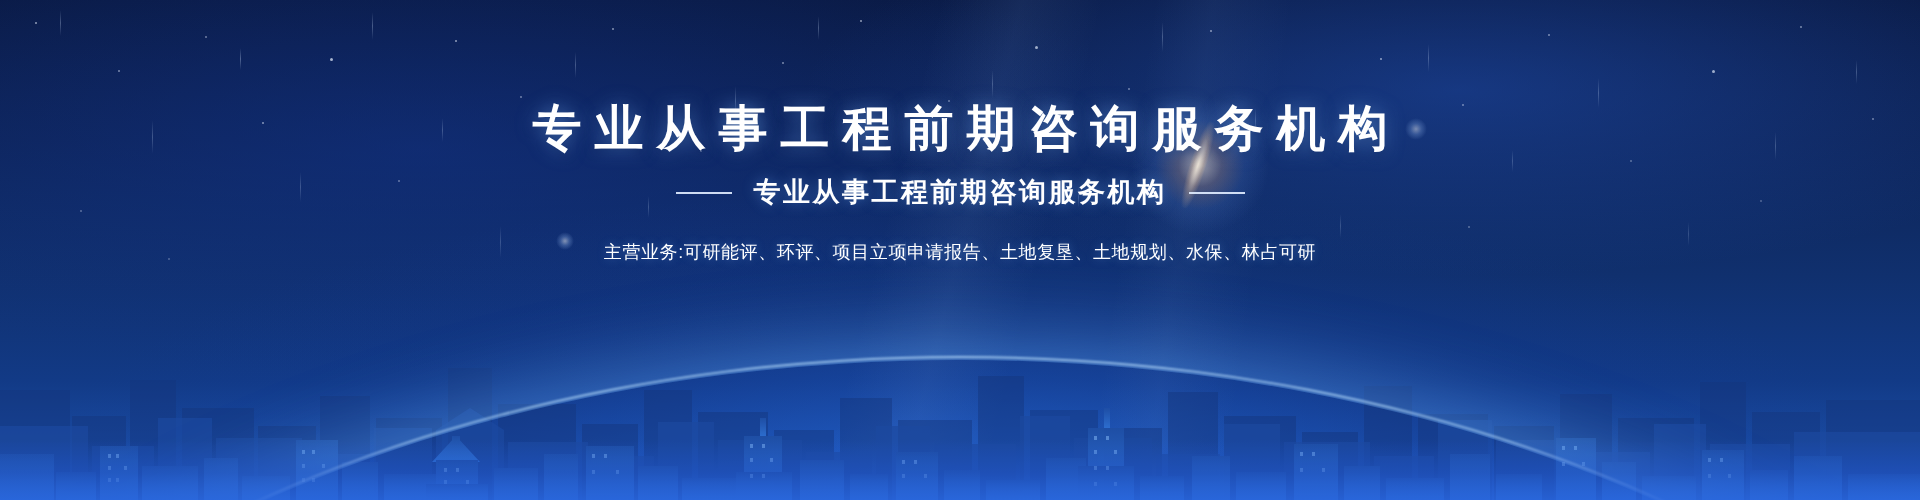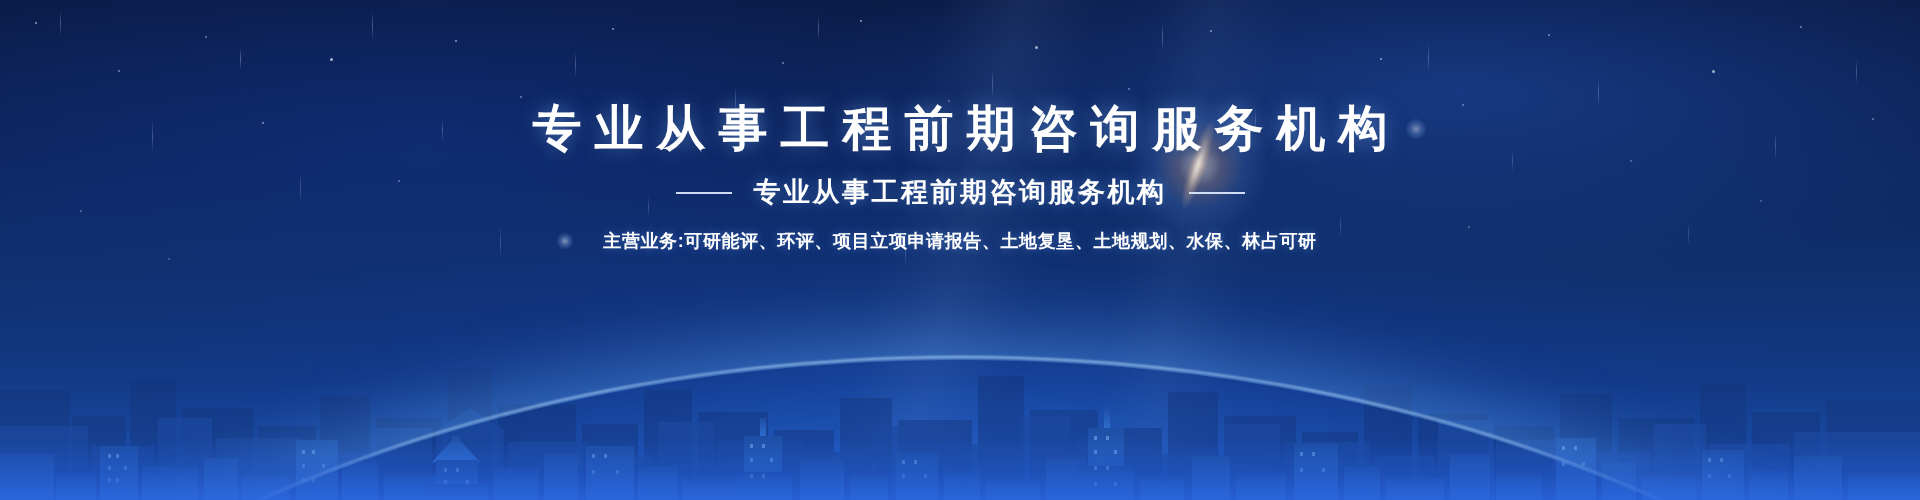--- a/index.html
+++ b/index.html
@@ -157,24 +157,24 @@
   .subhead {
     font-size: 27px;
     line-height: 1;
     font-weight: 700;
     color: #ffffff;
     letter-spacing: 2.5px;
     white-space: nowrap;
     text-shadow: 0 0 14px rgba(110,175,255,.45);
   }
   .biz {
-    margin-top: 26px;
+    margin-top: 37px;
     font-size: 18px;
     line-height: 1;
-    font-weight: 700;
+    font-weight: 400;
     color: #ffffff;
     letter-spacing: .6px;
     white-space: nowrap;
     text-shadow: 0 0 10px rgba(110,175,255,.4);
     text-align: center;
   }
 </style>
 </head>
 <body>
 

